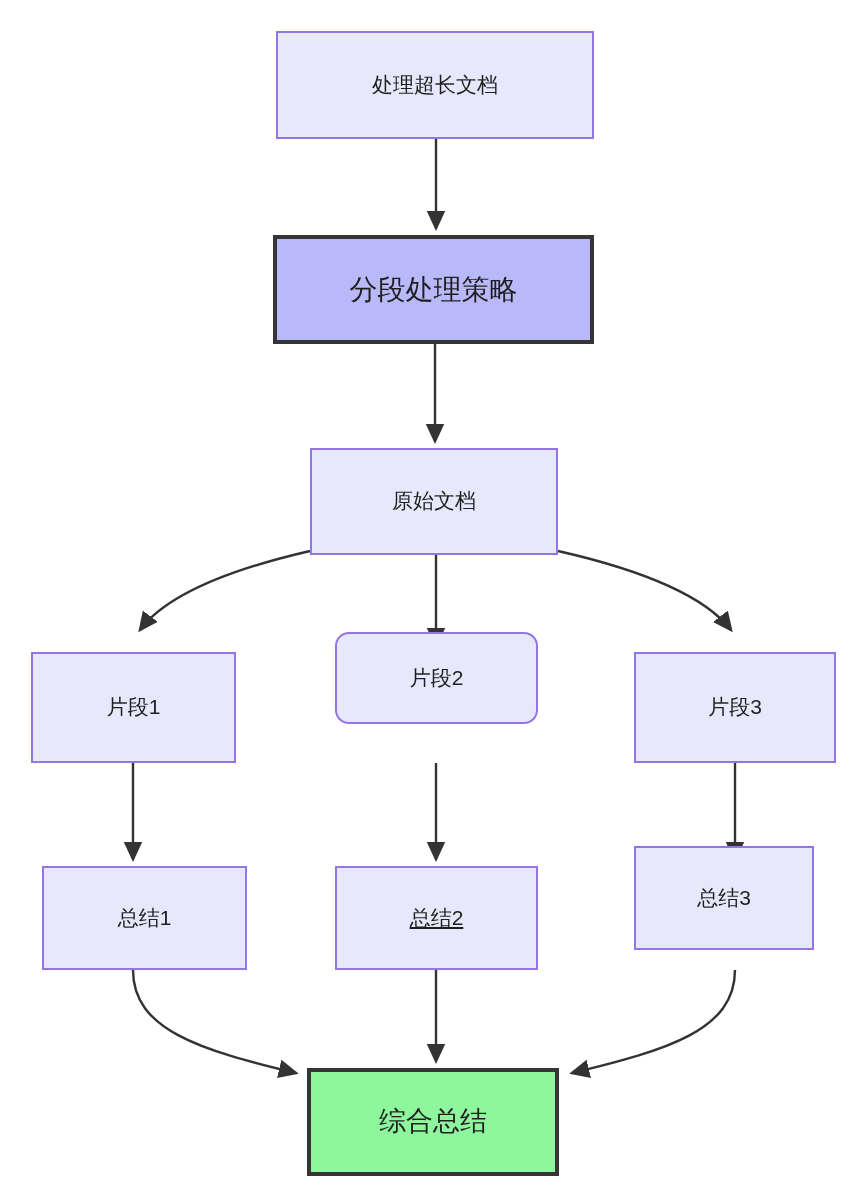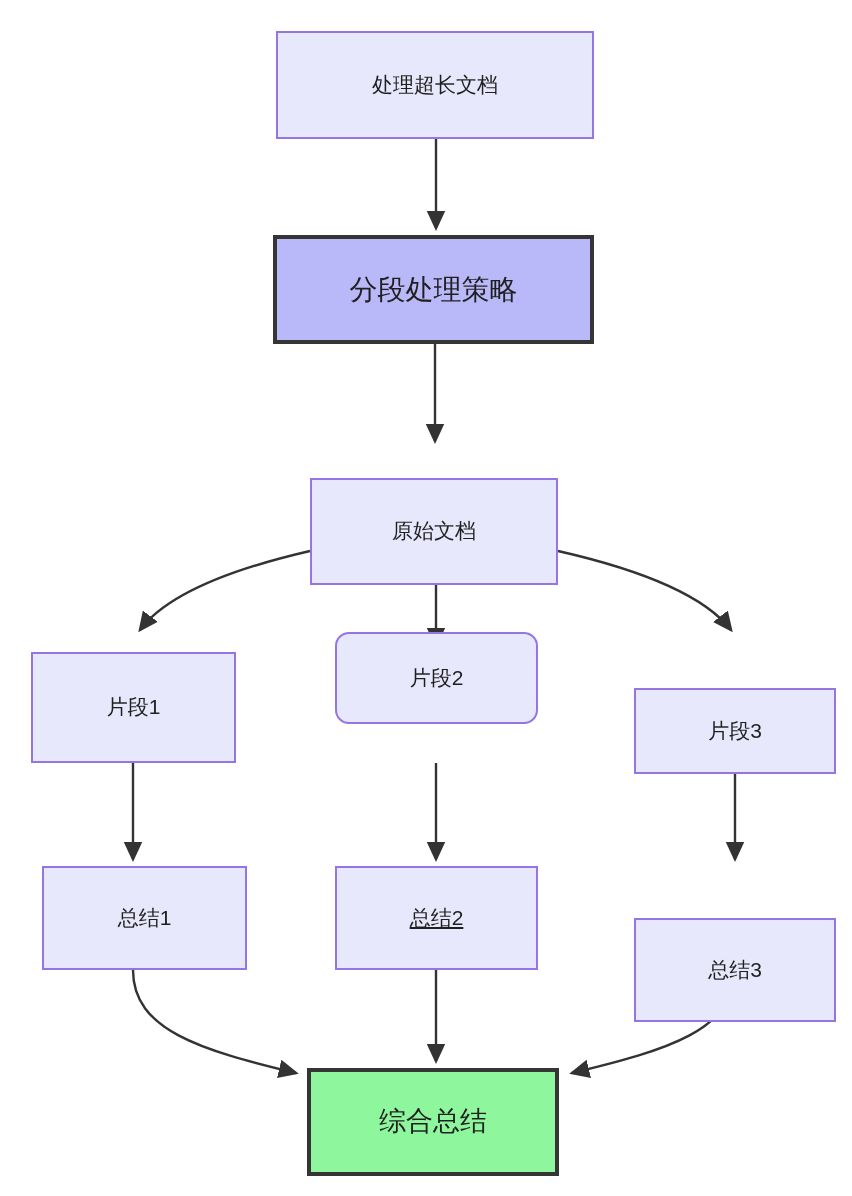--- a/index.html
+++ b/index.html
@@ -84,39 +84,39 @@
       </g>
   </svg>
 
   <div id="nodes-layer">
       <div class="node style-light" style="left: 276px; top: 31px; width: 318px; height: 108px;">
         <span class="node-label">处理超长文档</span>
       </div>
       <div class="node style-strong" style="left: 273px; top: 235px; width: 321px; height: 109px;">
         <span class="node-label">分段处理策略</span>
       </div>
-      <div class="node style-light" style="left: 310px; top: 448px; width: 248px; height: 107px; margin-top: 30px;">
+      <div class="node style-light" style="left: 310px; top: 448px; width: 248px; height: 107px;">
         <span class="node-label">原始文档</span>
       </div>
       <div class="node style-light" style="left: 31px; top: 652px; width: 205px; height: 111px;">
         <span class="node-label">片段1</span>
       </div>
       <div class="node style-light" style="left: 335px; top: 632px; width: 203px; height: 92px; border-radius: 14px;">
         <span class="node-label">片段2</span>
       </div>
-      <div class="node style-light" style="left: 634px; top: 652px; width: 202px; height: 86px; margin-top: 36px;">
+      <div class="node style-light" style="left: 634px; top: 652px; width: 202px; height: 111px;">
         <span class="node-label">片段3</span>
       </div>
       <div class="node style-light" style="left: 42px; top: 866px; width: 205px; height: 104px;">
         <span class="node-label">总结1</span>
       </div>
       <div class="node style-light" style="left: 335px; top: 866px; width: 203px; height: 104px; text-decoration: underline;">
         <span class="node-label">总结2</span>
       </div>
-      <div class="node style-light" style="left: 634px; top: 918px; width: 202px; height: 104px;">
+      <div class="node style-light" style="left: 634px; top: 846px; width: 180px; height: 104px;">
         <span class="node-label">总结3</span>
       </div>
       <div class="node style-result" style="left: 307px; top: 1068px; width: 252px; height: 108px; align-items: center;">
         <span class="node-label">综合总结</span>
       </div>
     </div>
 
 </div>
 
 </body></html>

